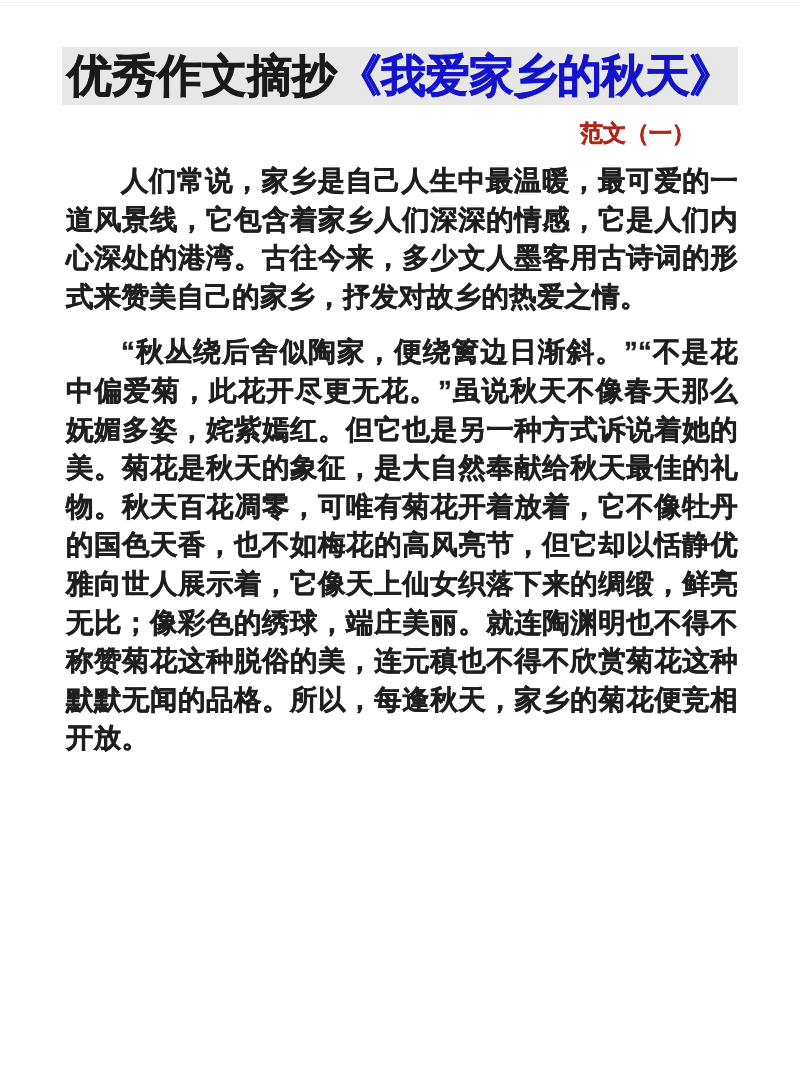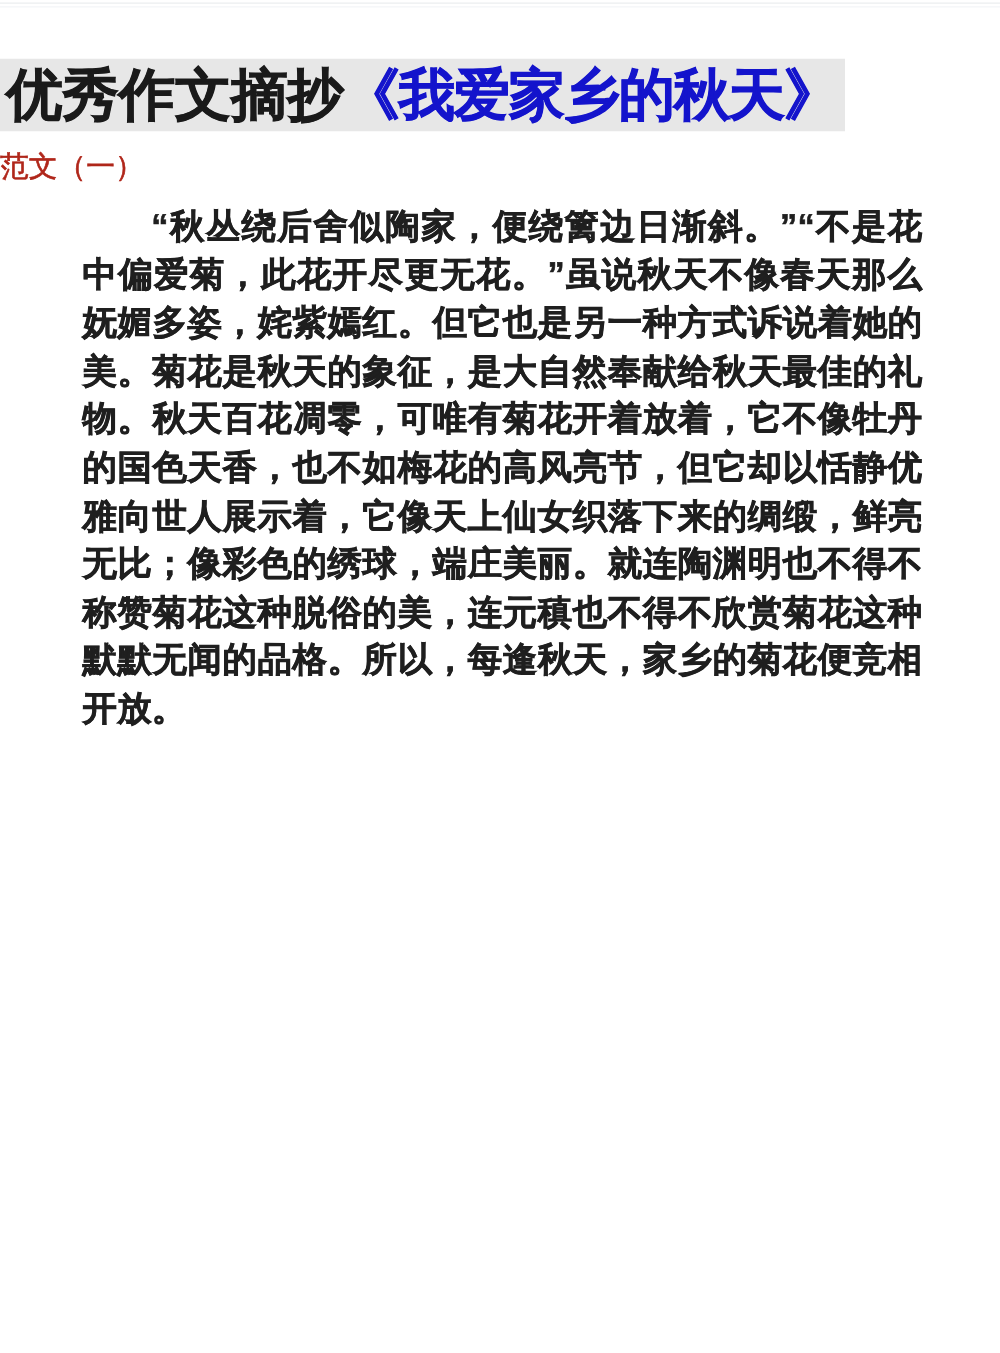--- a/index.html
+++ b/index.html
@@ -37,20 +37,21 @@
     height: 1px;
     background: #f4f5f7;
   }
 
   
   .title-wrap {
     position: absolute;
     left: 0;
     top: 47px;
     width: 800px;
+    text-align: center;
   }
   .title-line {
     display: inline-block;
     background: #e7e7e7;
     padding: 6px 5px 7px 5px;
     line-height: 1.0;
     white-space: nowrap;
   }
   .title-main {
     font-size: 45px;
@@ -66,23 +67,23 @@
     letter-spacing: -1px;
     -webkit-text-stroke: 0.7px #1414cc;
   }
 
   
   .subtitle {
     position: absolute;
     left: 0;
     top: 118px;
     width: 695px;
-    text-align: left;
+    text-align: right;
     font-size: 23px;
-    font-weight: 400;
+    font-weight: 700;
     color: #b0261a;
     letter-spacing: 0px;
     -webkit-text-stroke: 0.5px #b0261a;
   }
 
   
   .body-wrap {
     position: absolute;
     left: 66px;
     top: 162px;
@@ -113,16 +114,17 @@
   <div class="top-rule"></div>
   <div class="top-rule2"></div>
 
   <div class="title-wrap">
     <span class="title-line"><span class="title-main">优秀作文摘抄</span><span class="title-book">《我爱家乡的秋天》</span></span>
   </div>
 
   <div class="subtitle">范文（一）</div>
 
   <div class="body-wrap">
+    <p class="para">人们常说，家乡是自己人生中最温暖，最可爱的一道风景线，它包含着家乡人们深深的情感，它是人们内心深处的港湾。古往今来，多少文人墨客用古诗词的形式来赞美自己的家乡，抒发对故乡的热爱之情。</p>
     <p class="para">“秋丛绕后舍似陶家，便绕篱边日渐斜。”“不是花中偏爱菊，此花开尽更无花。”虽说秋天不像春天那么妩媚多姿，姹紫嫣红。但它也是另一种方式诉说着她的美。菊花是秋天的象征，是大自然奉献给秋天最佳的礼物。秋天百花凋零，可唯有菊花开着放着，它不像牡丹的国色天香，也不如梅花的高风亮节，但它却以恬静优雅向世人展示着，它像天上仙女织落下来的绸缎，鲜亮无比；像彩色的绣球，端庄美丽。就连陶渊明也不得不称赞菊花这种脱俗的美，连元稹也不得不欣赏菊花这种默默无闻的品格。所以，每逢秋天，家乡的菊花便竞相开放。</p>
   </div>
 
 </div>
 
 </body></html>

